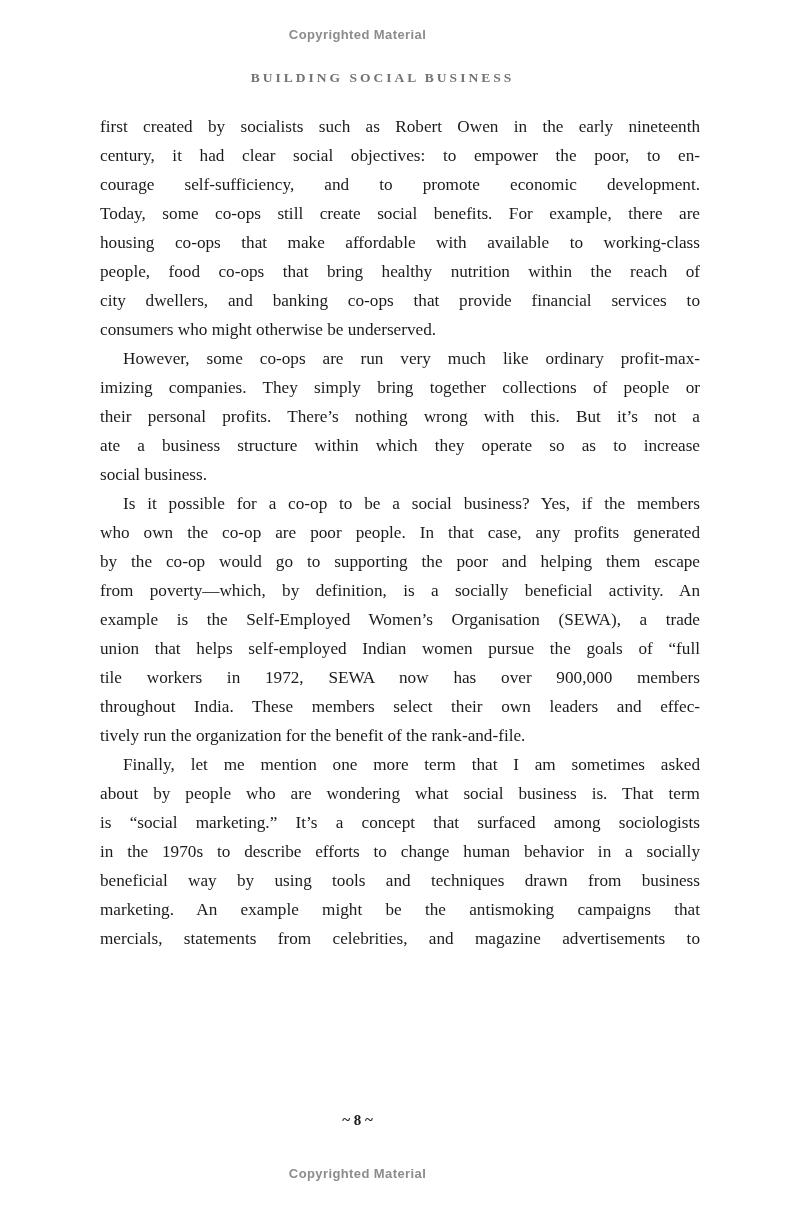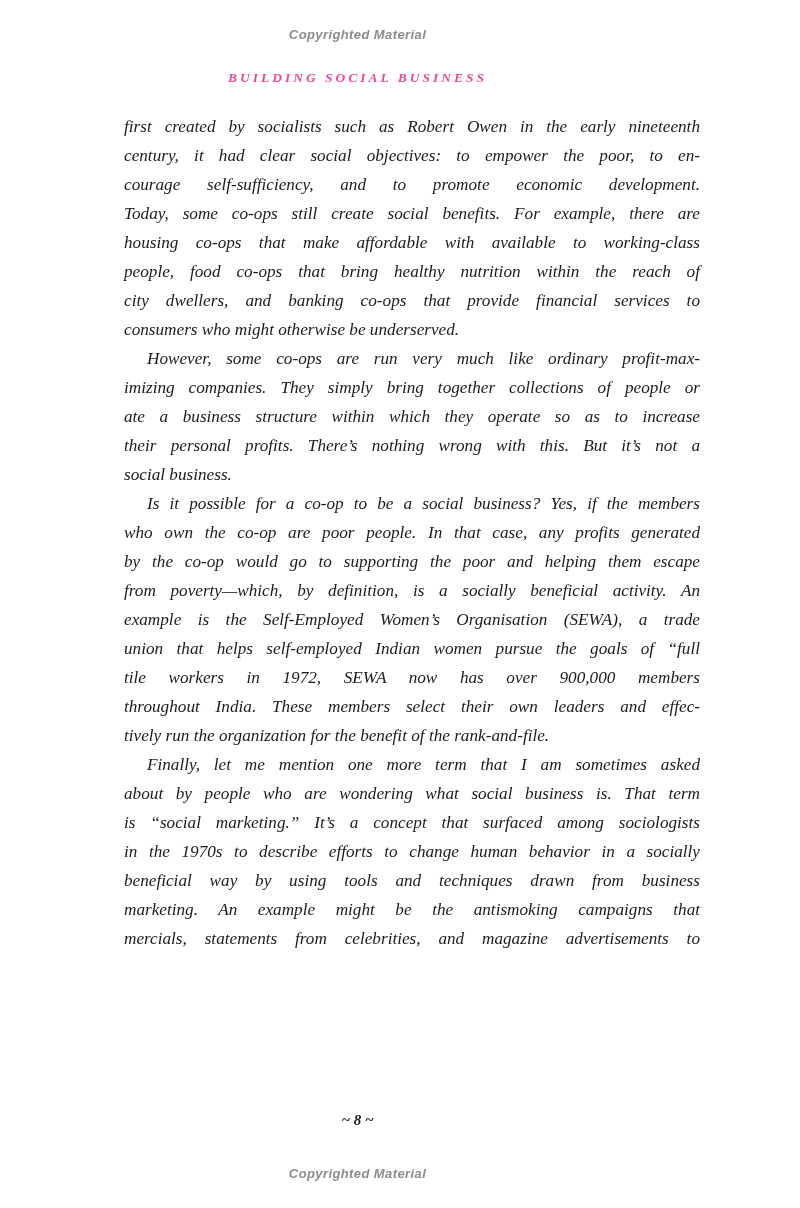--- a/index.html
+++ b/index.html
@@ -8,21 +8,20 @@
     background: #ffffff;
   }
   .page {
     position: relative;
     width: 715px;
     height: 1208px;
     background: #ffffff;
     overflow: hidden;
     font-family: "Liberation Serif", serif;
     color: #1b1b1b;
-    font-style: italic;
   }
   .copyright {
     position: absolute;
     left: 0;
     width: 100%;
     text-align: center;
     font-family: "Liberation Sans", sans-serif;
     font-weight: bold;
     font-size: 13px;
     letter-spacing: 0.4px;
@@ -33,38 +32,38 @@
   .running-head {
     position: absolute;
     top: 70px;
     left: 0;
     width: 100%;
     text-align: center;
     font-family: "Liberation Serif", serif;
     font-size: 13.5px;
     font-weight: 600;
     letter-spacing: 3px;
-    color: #ec4899;
+    color: #737373;
+    padding-left: 25px;
   }
   .body-text {
     position: absolute;
     top: 112px;
     left: 100px;
     width: 600px;
     font-size: 17.2px;
     line-height: 29px;
     color: #1b1b1b;
   }
   .paragraph { margin: 0; }
   .line {
     text-align: justify;
     text-align-last: justify;
     min-height: 29px;
     white-space: normal;
-    margin-left: 24px;
   }
   .line.last {
     text-align-last: left;
   }
   .line.indent {
     text-indent: 23px;
   }
   .page-number {
     position: absolute;
     top: 1112px;
@@ -92,22 +91,22 @@
         <div class="line">courage self-sufficiency, and to promote economic development.</div>
         <div class="line">Today, some co-ops still create social benefits. For example, there are</div>
         <div class="line">housing co-ops that make affordable with available to working-class</div>
         <div class="line">people, food co-ops that bring healthy nutrition within the reach of</div>
         <div class="line">city dwellers, and banking co-ops that provide financial services to</div>
         <div class="line last">consumers who might otherwise be underserved.</div>
       </div>
       <div class="paragraph">
         <div class="line indent">However, some co-ops are run very much like ordinary profit-max-</div>
         <div class="line">imizing companies. They simply bring together collections of people or</div>
+        <div class="line">their personal profits. There’s nothing wrong with this. But it’s not a</div>
         <div class="line">ate a business structure within which they operate so as to increase</div>
-        <div class="line">their personal profits. There’s nothing wrong with this. But it’s not a</div>
         <div class="line last">social business.</div>
       </div>
       <div class="paragraph">
         <div class="line indent">Is it possible for a co-op to be a social business? Yes, if the members</div>
         <div class="line">who own the co-op are poor people. In that case, any profits generated</div>
         <div class="line">by the co-op would go to supporting the poor and helping them escape</div>
         <div class="line">from poverty—which, by definition, is a socially beneficial activity. An</div>
         <div class="line">example is the Self-Employed Women’s Organisation (SEWA), a trade</div>
         <div class="line">union that helps self-employed Indian women pursue the goals of “full</div>
         <div class="line">tile workers in 1972, SEWA now has over 900,000 members</div>

